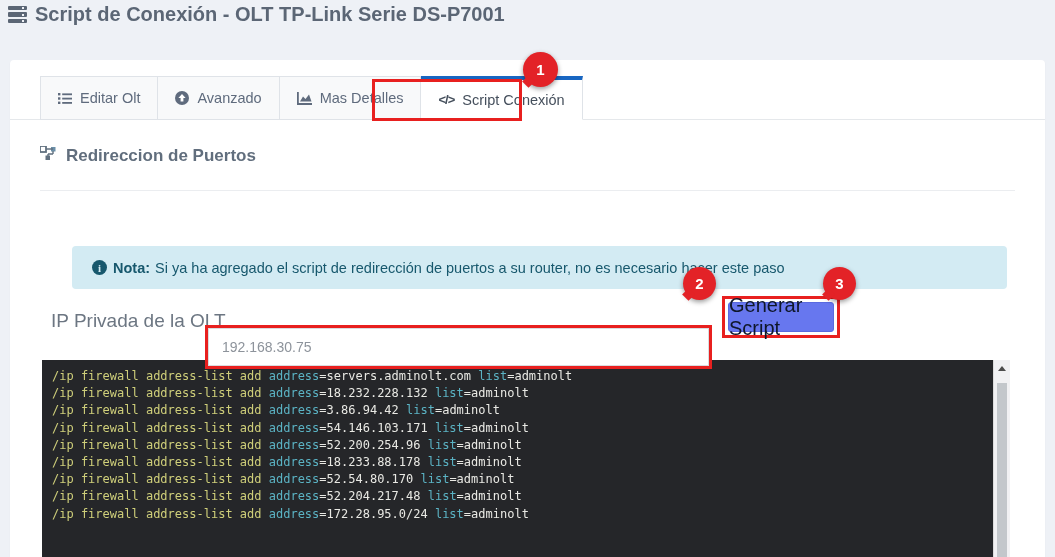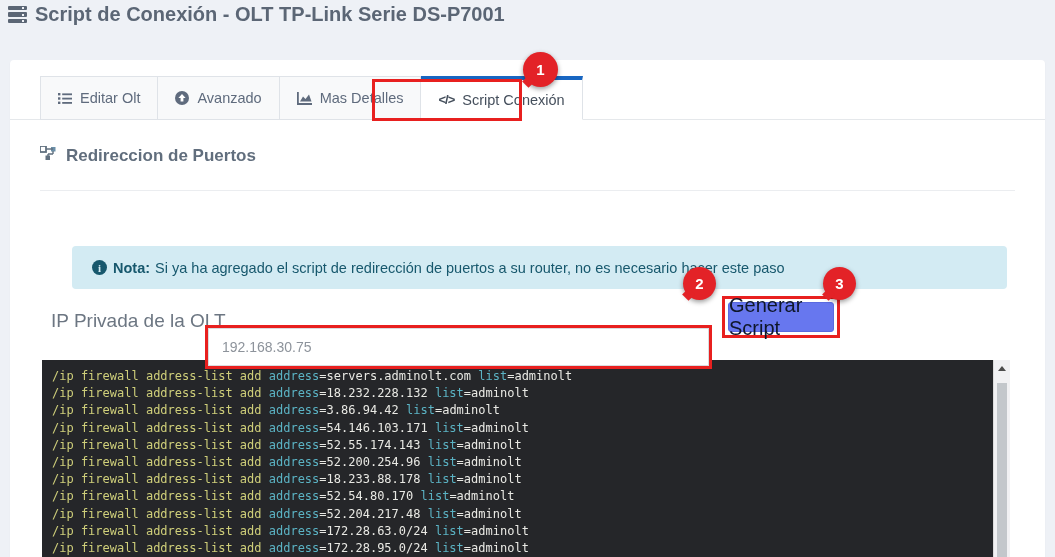--- a/index.html
+++ b/index.html
@@ -178,26 +178,24 @@
 
     <div class="badge badge-2">2</div>
     <div class="badge badge-3">3</div>
 
     <div class="code-block">
       <div class="code-area">
           <div class="code-line"><span class="tok-cmd">/ip firewall address-list add </span><span class="tok-key">address</span><span class="tok-val">=servers.adminolt.com </span><span class="tok-key">list</span><span class="tok-val">=adminolt</span></div>
           <div class="code-line"><span class="tok-cmd">/ip firewall address-list add </span><span class="tok-key">address</span><span class="tok-val">=18.232.228.132 </span><span class="tok-key">list</span><span class="tok-val">=adminolt</span></div>
           <div class="code-line"><span class="tok-cmd">/ip firewall address-list add </span><span class="tok-key">address</span><span class="tok-val">=3.86.94.42 </span><span class="tok-key">list</span><span class="tok-val">=adminolt</span></div>
           <div class="code-line"><span class="tok-cmd">/ip firewall address-list add </span><span class="tok-key">address</span><span class="tok-val">=54.146.103.171 </span><span class="tok-key">list</span><span class="tok-val">=adminolt</span></div>
-          <div class="code-line"><span class="tok-cmd">/ip firewall address-list add </span><span class="tok-key">address</span><span class="tok-val">=52.55.174.143 </span><span class="tok-key">list</span><span class="tok-val">=adminolt</span></div>
           <div class="code-line"><span class="tok-cmd">/ip firewall address-list add </span><span class="tok-key">address</span><span class="tok-val">=52.200.254.96 </span><span class="tok-key">list</span><span class="tok-val">=adminolt</span></div>
           <div class="code-line"><span class="tok-cmd">/ip firewall address-list add </span><span class="tok-key">address</span><span class="tok-val">=18.233.88.178 </span><span class="tok-key">list</span><span class="tok-val">=adminolt</span></div>
           <div class="code-line"><span class="tok-cmd">/ip firewall address-list add </span><span class="tok-key">address</span><span class="tok-val">=52.54.80.170 </span><span class="tok-key">list</span><span class="tok-val">=adminolt</span></div>
           <div class="code-line"><span class="tok-cmd">/ip firewall address-list add </span><span class="tok-key">address</span><span class="tok-val">=52.204.217.48 </span><span class="tok-key">list</span><span class="tok-val">=adminolt</span></div>
-          <div class="code-line"><span class="tok-cmd">/ip firewall address-list add </span><span class="tok-key">address</span><span class="tok-val">=172.28.63.0/24 </span><span class="tok-key">list</span><span class="tok-val">=adminolt</span></div>
           <div class="code-line"><span class="tok-cmd">/ip firewall address-list add </span><span class="tok-key">address</span><span class="tok-val">=172.28.95.0/24 </span><span class="tok-key">list</span><span class="tok-val">=adminolt</span></div>
         </div>
       <div class="code-scrollbar">
         <div class="sb-arrow">
             <span class="tri"></span>
           </div>
         <div class="sb-thumb"></div>
       </div>
     </div>
 

